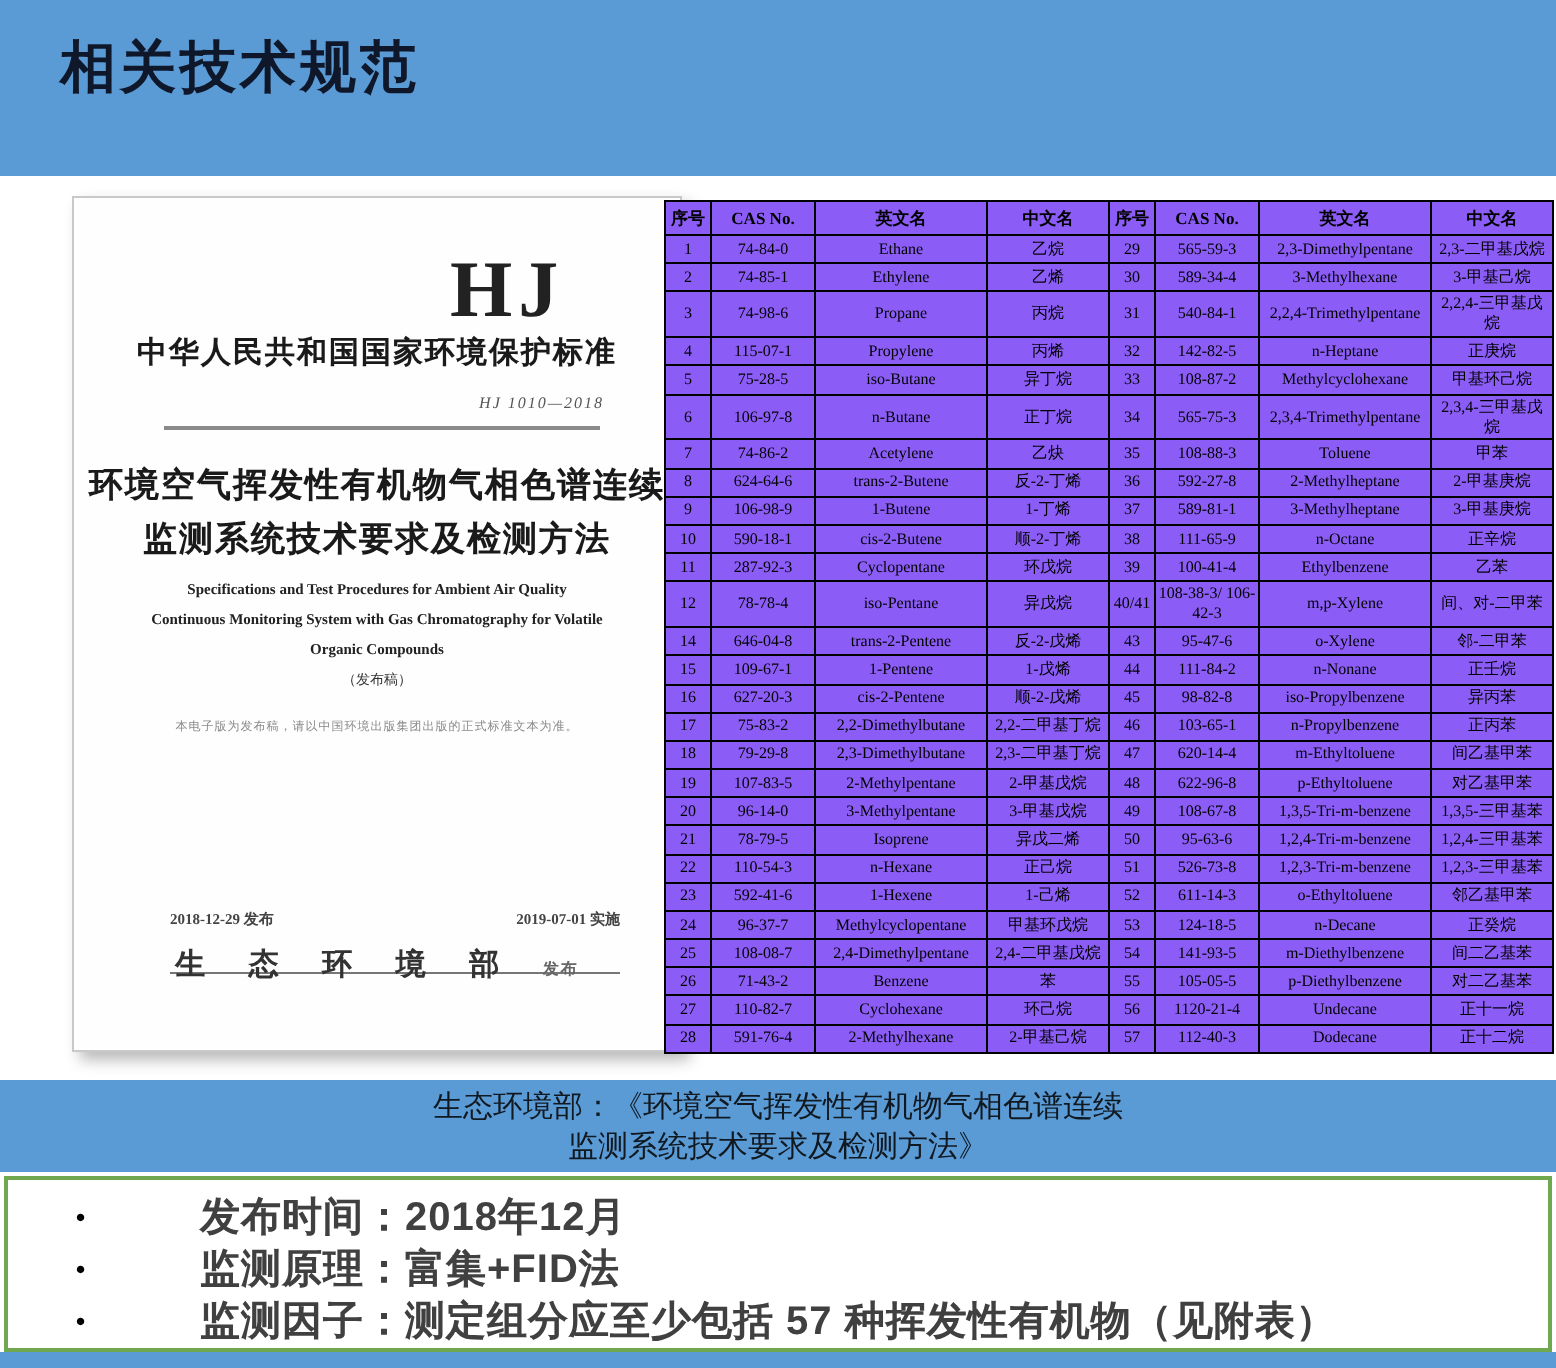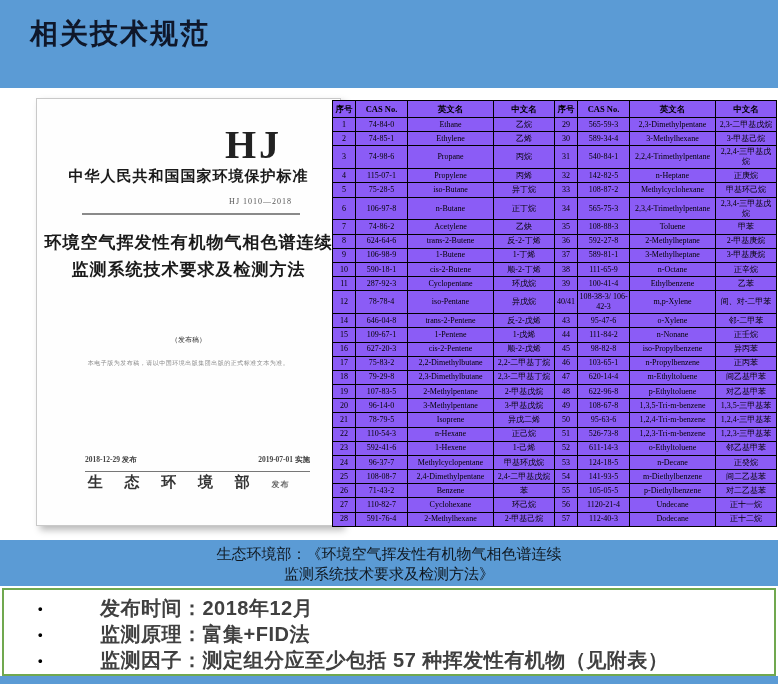--- a/index.html
+++ b/index.html
@@ -16,29 +16,29 @@
   }
   
   .cover {
     position:absolute; left:8px; top:98px; width:305px; height:428px;
     background:#fefefe; border:1px solid #c9c9c9;
     box-shadow:4px 4px 7px rgba(0,0,0,0.28);
     font-family:"Liberation Serif","DejaVu Serif",serif; color:#1a1a1a;margin-left:28px;
   }
   .hj-logo { position:absolute; left:188px; top:22px; font-size:40px; font-weight:bold; letter-spacing:3px; color:#222; }
   .std-header { position:absolute; left:0; top:68px; width:100%; text-align:center; font-size:15px; font-weight:bold; letter-spacing:1px; }
-  .std-no { position:absolute; right:48px; top:98px; font-size:8px; color:#555; letter-spacing:1px; }
+  .std-no { position:absolute; right:38px; top:98px; font-size:8px; color:#555; letter-spacing:1px;font-style:italic; }
   .cover-rule { position:absolute; left:45px; right:40px; top:114px; border-top:2px solid #8a8a8a; }
   .std-title { position:absolute; left:0; top:130px; width:100%; text-align:center; font-size:17px; font-weight:bold; line-height:27px; letter-spacing:1px; }
   .std-en { position:absolute; left:0; top:188px; width:100%; text-align:center; font-size:7.5px; font-weight:bold; line-height:15px; color:#222; }
   .draft-note { position:absolute; left:0; top:236px; width:100%; text-align:center; font-size:7px; color:#333; }
   .small-note { position:absolute; left:0; top:260px; width:100%; text-align:center; font-size:6px; color:#8a8a8a; letter-spacing:0.5px; }
   .dates-row {
     position:absolute; left:48px; right:30px; top:356px; display:flex; justify-content:space-between;
-    font-size:7.5px; font-weight:bold; color:#444; border-bottom:1px solid #777; padding-bottom:6px;
+    font-size:7.5px; font-weight:bold; color:#444; border-bottom:1px solid #777; padding-bottom:21px;
   }
   .issuer { position:absolute; left:0; top:374px; width:100%; text-align:center; font-size:15px; font-weight:bold; letter-spacing:9px; color:#333; }
   .issuer .suffix { font-size:8px; letter-spacing:1px; color:#666; }
   
   .voc-table-wrap { position:absolute; left:332px; top:100px; width:444px; height:427px; }
   table.voc {
     width:100%; height:100%; border-collapse:collapse; table-layout:fixed;
     font-family:"Liberation Serif","DejaVu Serif",serif; font-size:8px; color:#000; background:#8b5cf6;
   }
   table.voc th, table.voc td {
@@ -77,20 +77,25 @@
   </div>
 
   <div class="cover">
     <div class="hj-logo">HJ</div>
     <div class="std-header">中华人民共和国国家环境保护标准</div>
     <div class="std-no">HJ 1010—2018</div>
     <div class="cover-rule"></div>
     <div class="std-title">
       <div>环境空气挥发性有机物气相色谱连续</div>
       <div>监测系统技术要求及检测方法</div>
+    </div>
+    <div class="std-en">
+      <div>Specifications and Test Procedures for Ambient Air Quality</div>
+      <div>Continuous Monitoring System with Gas Chromatography for Volatile</div>
+      <div>Organic Compounds</div>
     </div>
     <div class="draft-note">（发布稿）</div>
     <div class="small-note">本电子版为发布稿，请以中国环境出版集团出版的正式标准文本为准。</div>
     <div class="dates-row">
       <span>2018-12-29 发布</span>
       <span>2019-07-01 实施</span>
     </div>
     <div class="issuer">
       <span>生 态 环 境 部</span>
       <span class="suffix">发布</span>

